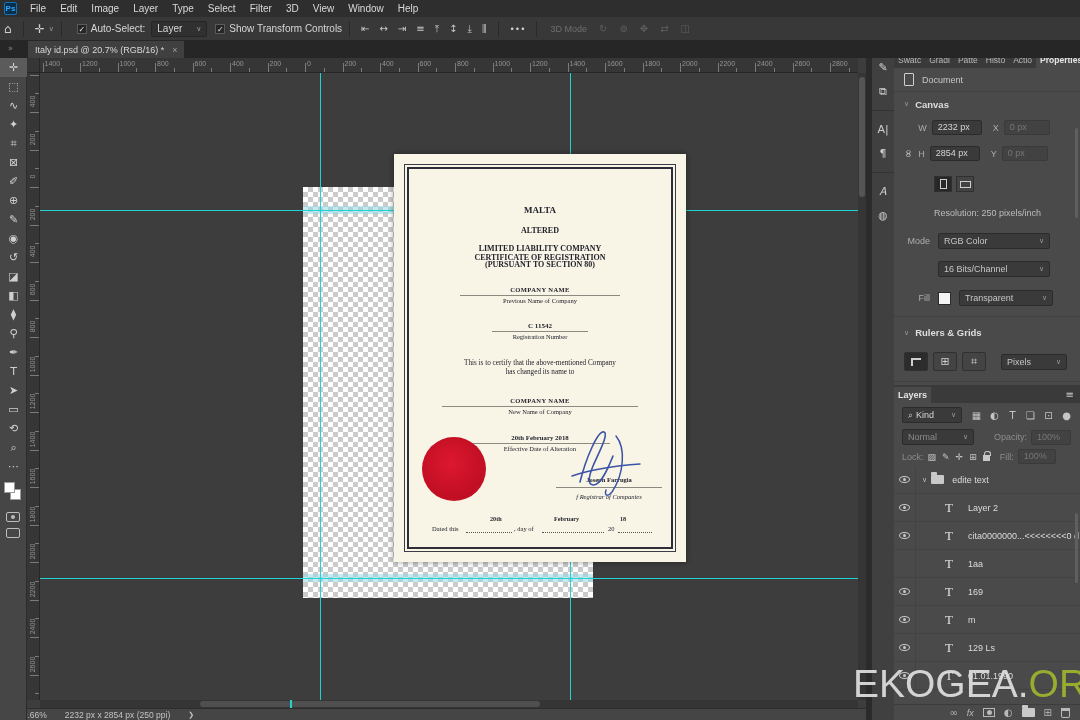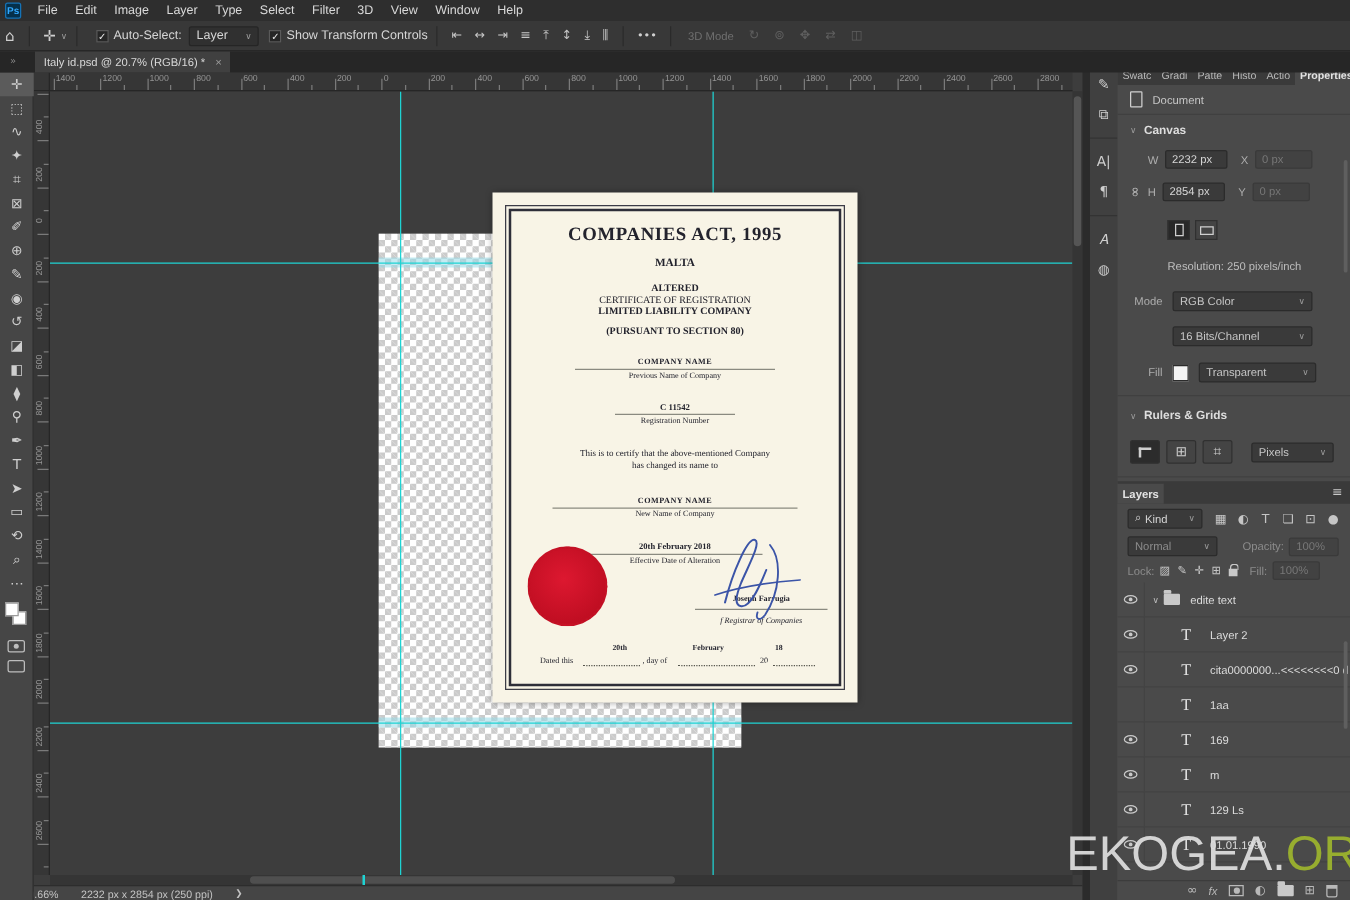--- a/index.html
+++ b/index.html
@@ -445,25 +445,24 @@
         <div class="gv" style="left: 280px; background: rgb(31, 211, 211);"></div>
         <div class="gv" style="left: 530px; background: rgb(31, 211, 211);"></div>
         <div class="gh" style="top: 137px; background: rgb(31, 211, 211);"></div>
         <div class="gh" style="top: 505px; background: rgb(31, 211, 211);"></div>
       </div>
 
     <div class="cert">
       <div class="cert-b1"></div>
       <div class="cert-b2"></div>
 
-      <div class="ct" style="top:26px; font-size:15px; font-weight:bold; letter-spacing:0.5px;">COMPANIES ACT, 1995</div>
       <div class="ct" style="top:51px; font-size:9px; font-weight:bold;">MALTA</div>
 
       <div class="ct" style="top:72px; font-size:8px; font-weight:bold;">ALTERED</div>
-      <div class="ct" style="top:81px; font-size:8px; font-weight:normal;">CERTIFICATE OF REGISTRATION</div>
+      <div class="ct" style="top:99px; font-size:8px; font-weight:bold;">CERTIFICATE OF REGISTRATION</div>
       <div class="ct" style="top:90px; font-size:8px; font-weight:bold;">LIMITED LIABILITY COMPANY</div>
 
       <div class="ct" style="top:106px; font-size:8px; font-weight:bold;">(PURSUANT TO SECTION 80)</div>
 
       <div class="ct" style="top:132px; font-size:6.5px; font-weight:bold; letter-spacing:0.4px;">COMPANY NAME</div>
       <div class="cline" style="left:66px; top:141px; width:160px;"></div>
       <div class="ct" style="top:143px; font-size:6.5px;">Previous Name of Company</div>
 
       <div class="ct" style="top:168px; font-size:7px; font-weight:bold;">C 11542</div>
       <div class="cline" style="left:98px; top:177px; width:96px;"></div>

